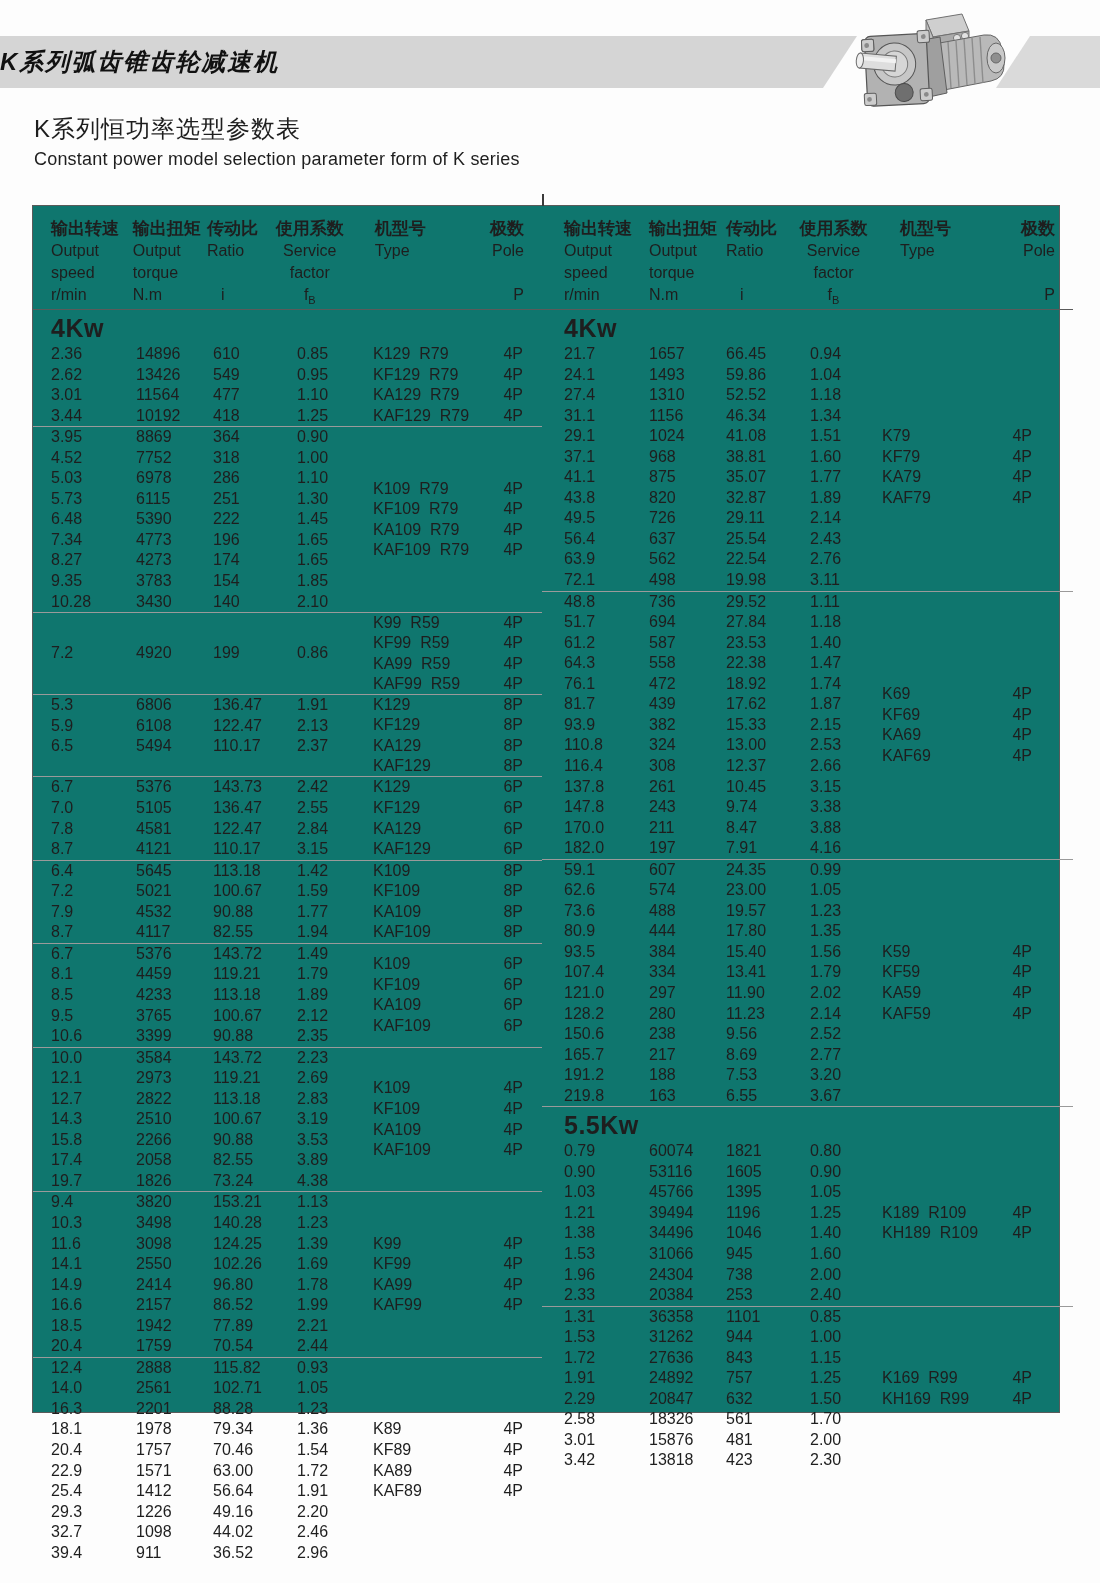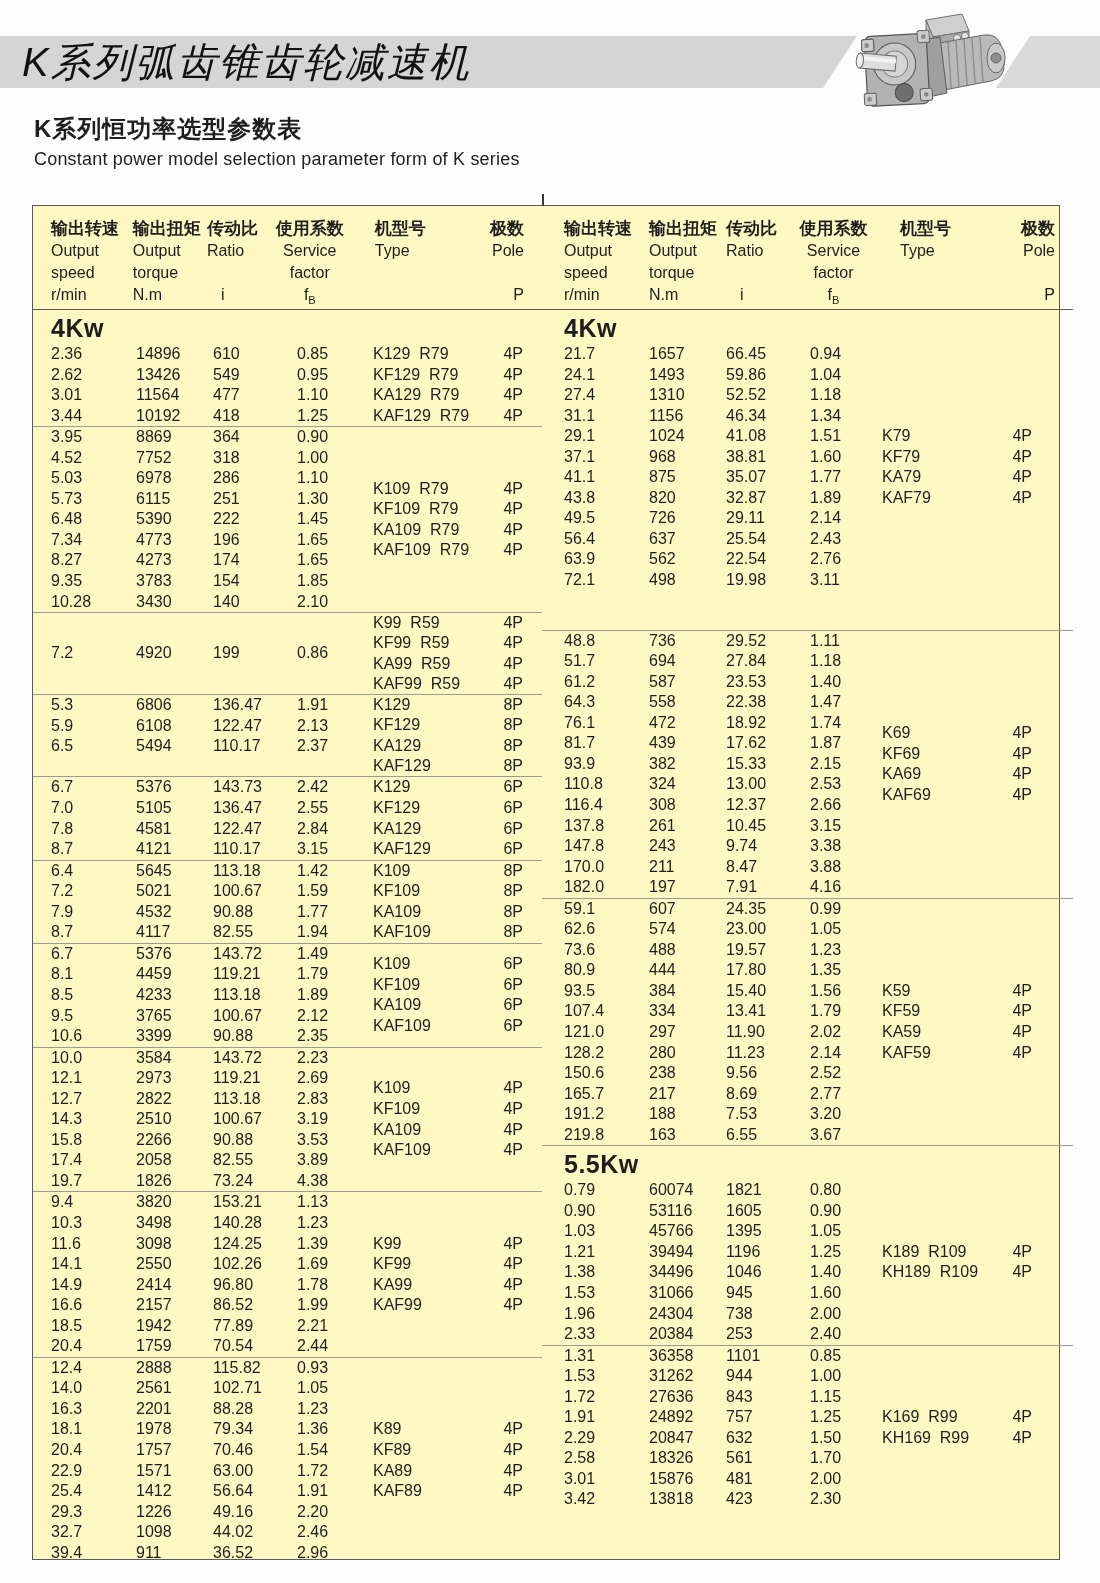--- a/index.html
+++ b/index.html
@@ -7,36 +7,36 @@
     position:relative;width:1100px;height:1583px;background:#fdfdfd;
     font-family:"Liberation Sans",sans-serif;color:#1e1e1e;overflow:hidden;
   }
   
   .band{
     position:absolute;left:0;top:36px;width:857px;height:52px;background:#d5d5d5;
     clip-path:polygon(0 0,100% 0,calc(100% - 34px) 100%,0 100%);
     display:flex;align-items:center;
   }
   .band-title{
-    font-size:40px;font-weight:normal;font-style:italic;letter-spacing:2px;
-    padding-left:22px;color:#111;white-space:nowrap;
+    font-size:24px;font-weight:bold;font-style:italic;letter-spacing:2px;
+    color:#111;white-space:nowrap;
   }
   .slab{
     position:absolute;left:996px;top:36px;width:104px;height:52px;background:#dadada;
     clip-path:polygon(34px 0,100% 0,100% 100%,0 100%);
   }
   .product{position:absolute;left:850px;top:4px;width:162px;height:112px;}
   
   .doc-title{position:absolute;left:34px;top:112px;}
-  .doc-title .zh{font-size:24px;font-weight:bold;letter-spacing:1px;line-height:34px;}
+  .doc-title .zh{font-size:24px;font-weight:normal;letter-spacing:1px;line-height:34px;}
   .doc-title .en{font-size:18px;line-height:26px;letter-spacing:0.2px;}
   
   .tablewrap{
-    position:absolute;left:32px;top:205px;width:1028px;height:1355px;
-    border:1px solid #5a5a5a;display:flex;box-sizing:border-box;background:#fef9c3;
+    position:absolute;left:32px;top:205px;width:1028px;height:1208px;
+    border:1px solid #5a5a5a;display:flex;box-sizing:border-box;background:#0f766e;
   }
   .half{position:relative;box-sizing:border-box;--pad:18px;}
   .half.left{width:509px;}
   .half.right{flex:1;--pad:22px;}
   .vdiv{width:2px;background:#3a3a3a;position:relative;}
   .vdiv::before{content:"";position:absolute;left:0;top:-12px;width:2px;height:12px;background:#3a3a3a;}
   
   .thead{
     height:104px;border-bottom:1px solid #5a5a5a;box-sizing:border-box;
     display:flex;padding-left:var(--pad);padding-top:12px;
@@ -847,21 +847,21 @@
                 <div class="tline">
                   <span class="tname">KA79</span>
                   <span class="tpole">4P</span>
                 </div>
                 <div class="tline">
                   <span class="tname">KAF79</span>
                   <span class="tpole">4P</span>
                 </div>
               </div>
             </div>
-            <div class="group gsep" style="min-height: 267.15px; margin-top: 39px;">
+            <div class="group gsep" style="min-height: 267.15px;">
               <div class="rows">
                 <div class="drow">
                   <span class="c0">48.8</span>
                   <span class="c1">736</span>
                   <span class="c2">29.52</span>
                   <span class="c3">1.11</span>
                 </div>
                 <div class="drow">
                   <span class="c0">51.7</span>
                   <span class="c1">694</span>

